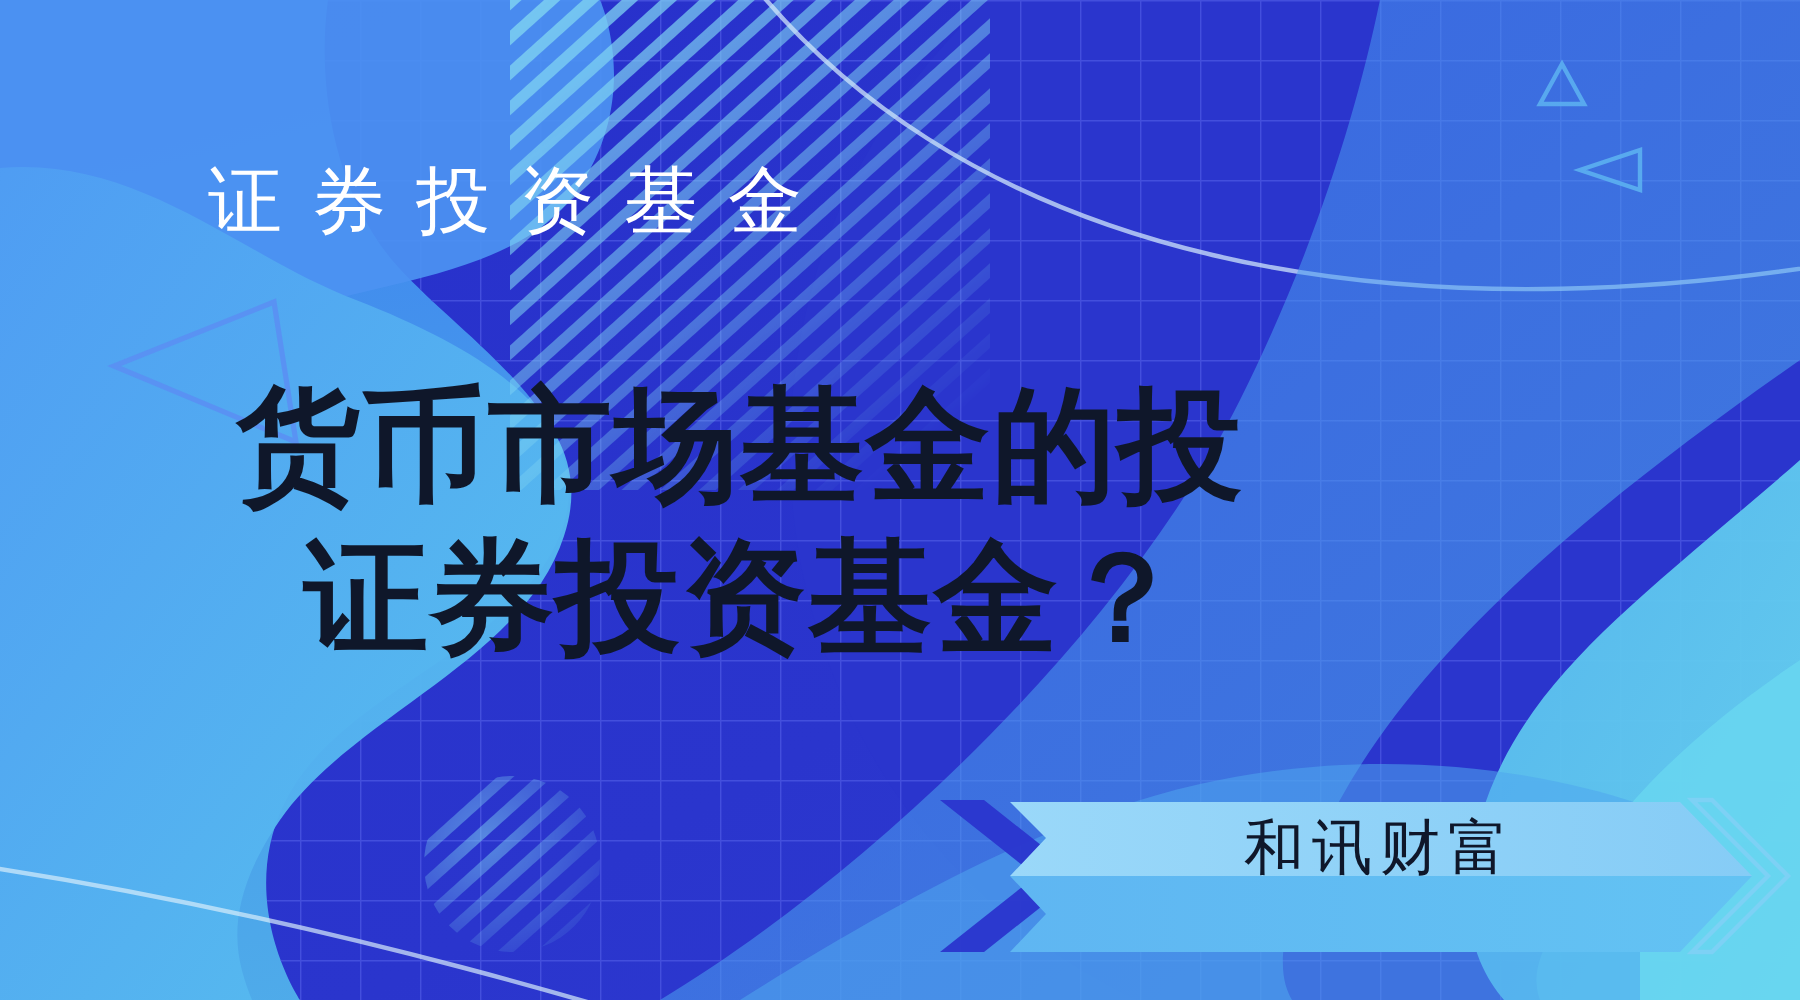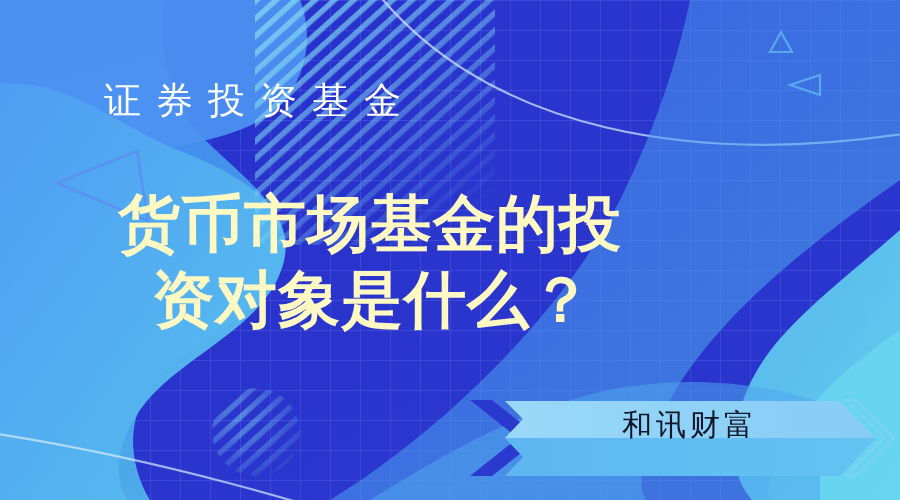--- a/index.html
+++ b/index.html
@@ -41,21 +41,21 @@
     white-space: nowrap;
   }
   #headline {
     position: absolute;
     left: 118px;
     top: 186px;
     width: 640px;
     font-size: 62px;
     line-height: 76px;
     font-weight: 700;
-    color: #fef9c3;
+    color: #0f172a;
     letter-spacing: 1px;
   }
   #headline .hl-line {
     display: block;
     white-space: nowrap;
   }
   #headline .hl-line.indent {
     padding-left: 34px;
   }
   #ribbon-label {
@@ -203,19 +203,19 @@
         <rect width="900" height="500"></rect>
       </g>
   </svg>
 
   <div class="text-layer">
 
     <div id="subtitle">证券投资基金</div>
 
     <div id="headline">
       <span class="hl-line">货币市场基金的投</span>
-      <span class="hl-line indent">资对象是什么？</span>
+      <span class="hl-line indent">证券投资基金？</span>
     </div>
 
     <div id="ribbon-label">和讯财富</div>
 
   </div>
 </div>
 
 </body></html>

